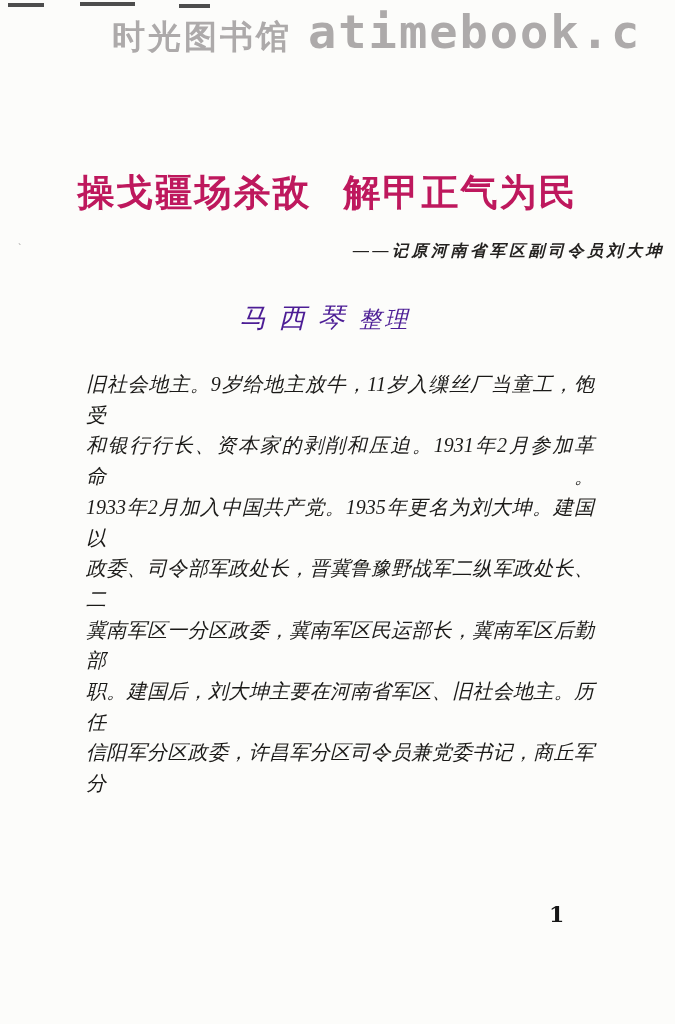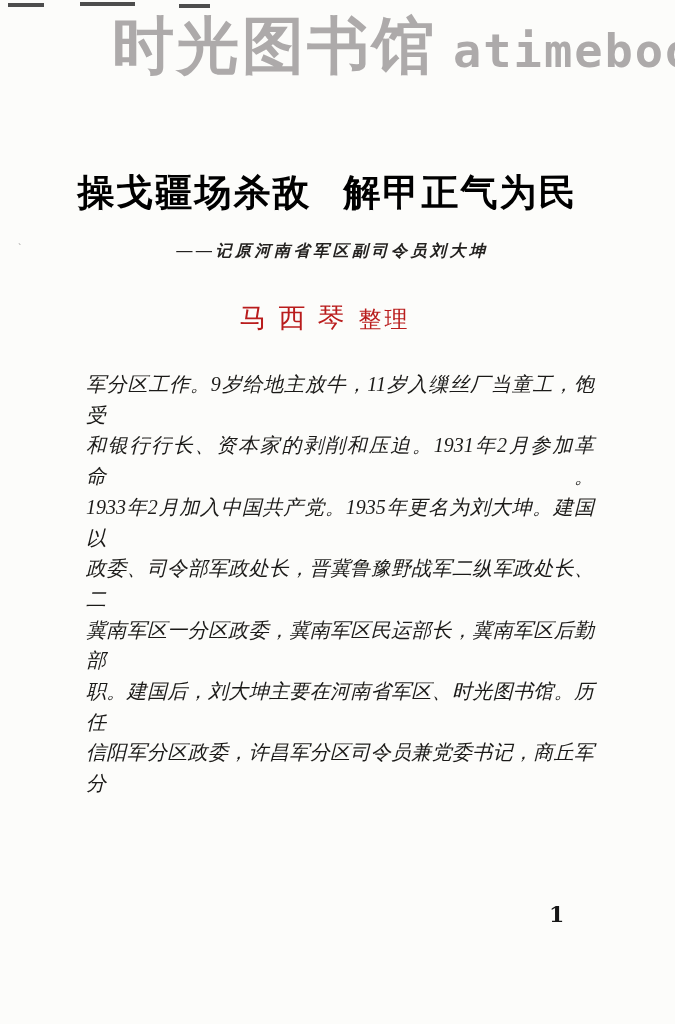--- a/index.html
+++ b/index.html
@@ -17,46 +17,46 @@
   .dash.d1 { left:8px;   width:36px; }
   .dash.d2 { left:80px;  width:55px; top:2px; }
   .dash.d3 { left:179px; width:31px; top:4px; }
 
   
   .watermark {
     position:absolute; top:4px; left:112px;
     white-space:nowrap; color:#adaaaa; font-weight:bold;
   }
   .watermark .wm-cn {
-    font-size:62px;
+    font-size:33px;
     font-family:"DejaVu Sans","Liberation Sans",sans-serif;
     letter-spacing:3px;
   }
   .watermark .wm-en {
     font-size:47px;
     font-family:"DejaVu Sans Mono","Liberation Mono",monospace;
     letter-spacing:2px; margin-left:16px;
   }
 
   .title {
     position:absolute; top:168px; left:0; width:655px;
     text-align:center; font-size:37px; font-weight:bold;
-    letter-spacing:2px; color:#000000; white-space:nowrap;
+    letter-spacing:2px; color:#be185d; white-space:nowrap;
   }
   .title .t2 { margin-left:32px; }
 
   .subtitle {
     position:absolute; top:241px; left:0; width:665px;
-    text-align:center; font-size:16px; font-weight:bold;
+    text-align:right; font-size:16px; font-weight:bold;
     font-style:italic; letter-spacing:3.5px; color:#242220;
   }
 
   .byline {
     position:absolute; top:300px; left:0; width:650px;
-    text-align:center; color:#b91c1c;
+    text-align:center; font-style:italic; color:#4c1d95;
   }
   .byline .name { font-size:27px; letter-spacing:12px; }
   .byline .role { font-size:23px; letter-spacing:3px; margin-left:2px; }
 
   .body-block {
     position:absolute; top:369px; left:86px; width:508px;
     font-size:20px; line-height:30.7px;
     font-style:italic; font-weight:500;
     color:#1b1a18;
   }
@@ -91,26 +91,26 @@
     <span class="t1">操戈疆场杀敌</span><span class="t2">解甲正气为民</span>
   </div>
 
   <div class="subtitle">——记原河南省军区副司令员刘大坤</div>
 
   <div class="byline">
     <span class="name">马西琴</span><span class="role">整理</span>
   </div>
 
   <div class="body-block">
-    <div class="bline">军分区工作。9岁给地主放牛，11岁入缫丝厂当童工，饱受</div>
+    <div class="bline">旧社会地主。9岁给地主放牛，11岁入缫丝厂当童工，饱受</div>
     <div class="bline">和银行行长、资本家的剥削和压迫。1931年2月参加革命。</div>
     <div class="bline">1933年2月加入中国共产党。1935年更名为刘大坤。建国以</div>
     <div class="bline">政委、司令部军政处长，晋冀鲁豫野战军二纵军政处长、二</div>
     <div class="bline">冀南军区一分区政委，冀南军区民运部长，冀南军区后勤部</div>
-    <div class="bline">职。建国后，刘大坤主要在河南省军区、时光图书馆。历任</div>
+    <div class="bline">职。建国后，刘大坤主要在河南省军区、旧社会地主。历任</div>
     <div class="bline">信阳军分区政委，许昌军分区司令员兼党委书记，商丘军分</div>
 
   </div>
 
   <div class="page-number">1</div>
 
   <div class="speck s1">`</div>
 
 </div>
 

